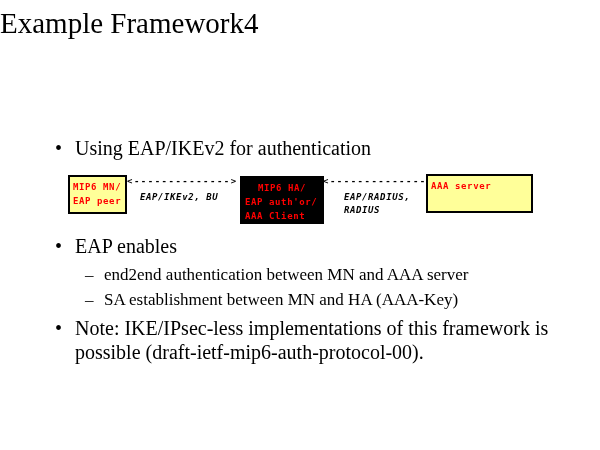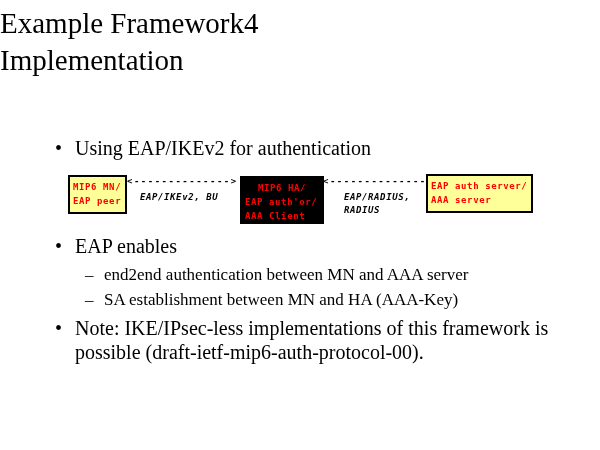--- a/index.html
+++ b/index.html
@@ -59,21 +59,20 @@
   .arrow2-label1 { left:344px; top:192px; }
   .arrow2-label2 { left:344px; top:205px; }
 </style>
 </head>
 <body>
 
 <div class="slide">
 
   <div class="title">
     <div>Example Framework4</div>
-    <div>Implementation</div>
   </div>
 
   <div class="bullet-row lvl1 b1">
     <span class="marker">•</span>
     <span class="text">Using EAP/IKEv2 for authentication</span>
   </div>
 
   <div class="dbox mono box-mn" style="background: rgb(255, 255, 153); color: rgb(255, 0, 0); border-color: rgb(0, 0, 0);">
     <div>MIP6 MN/</div>
     <div>EAP peer</div>
@@ -86,21 +85,20 @@
     <div class="center">MIP6 HA/</div>
     <div>EAP auth'or/</div>
     <div>AAA Client</div>
   </div>
 
   <div class="arrow-line mono arrow2-line">&lt;--------------&gt;</div>
   <div class="arrow-label mono arrow2-label1">EAP/RADIUS,</div>
   <div class="arrow-label mono arrow2-label2">RADIUS</div>
 
   <div class="dbox mono box-aaa" style="background: rgb(255, 255, 153); color: rgb(255, 0, 0); border-color: rgb(0, 0, 0);">
-    <div>EAP auth server/</div>
     <div>AAA server</div>
   </div>
 
   <div class="bullet-row lvl1 b2">
     <span class="marker">•</span>
     <span class="text">EAP enables</span>
   </div>
 
   <div class="bullet-row lvl2 sub sub1">
     <span class="marker">–</span>

